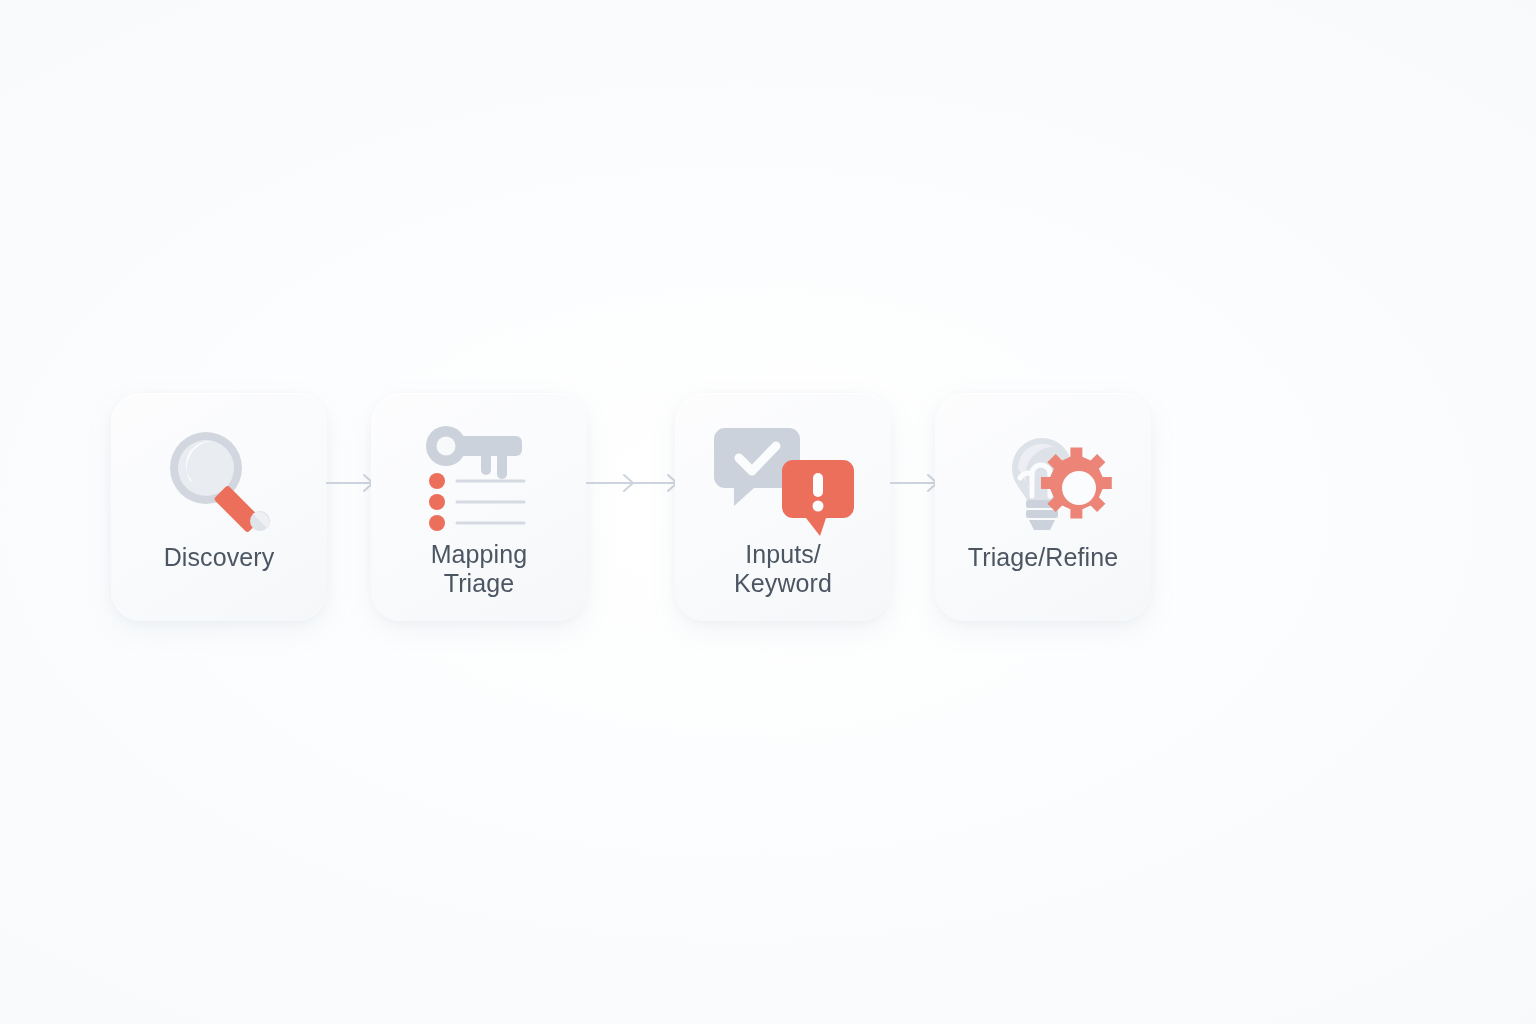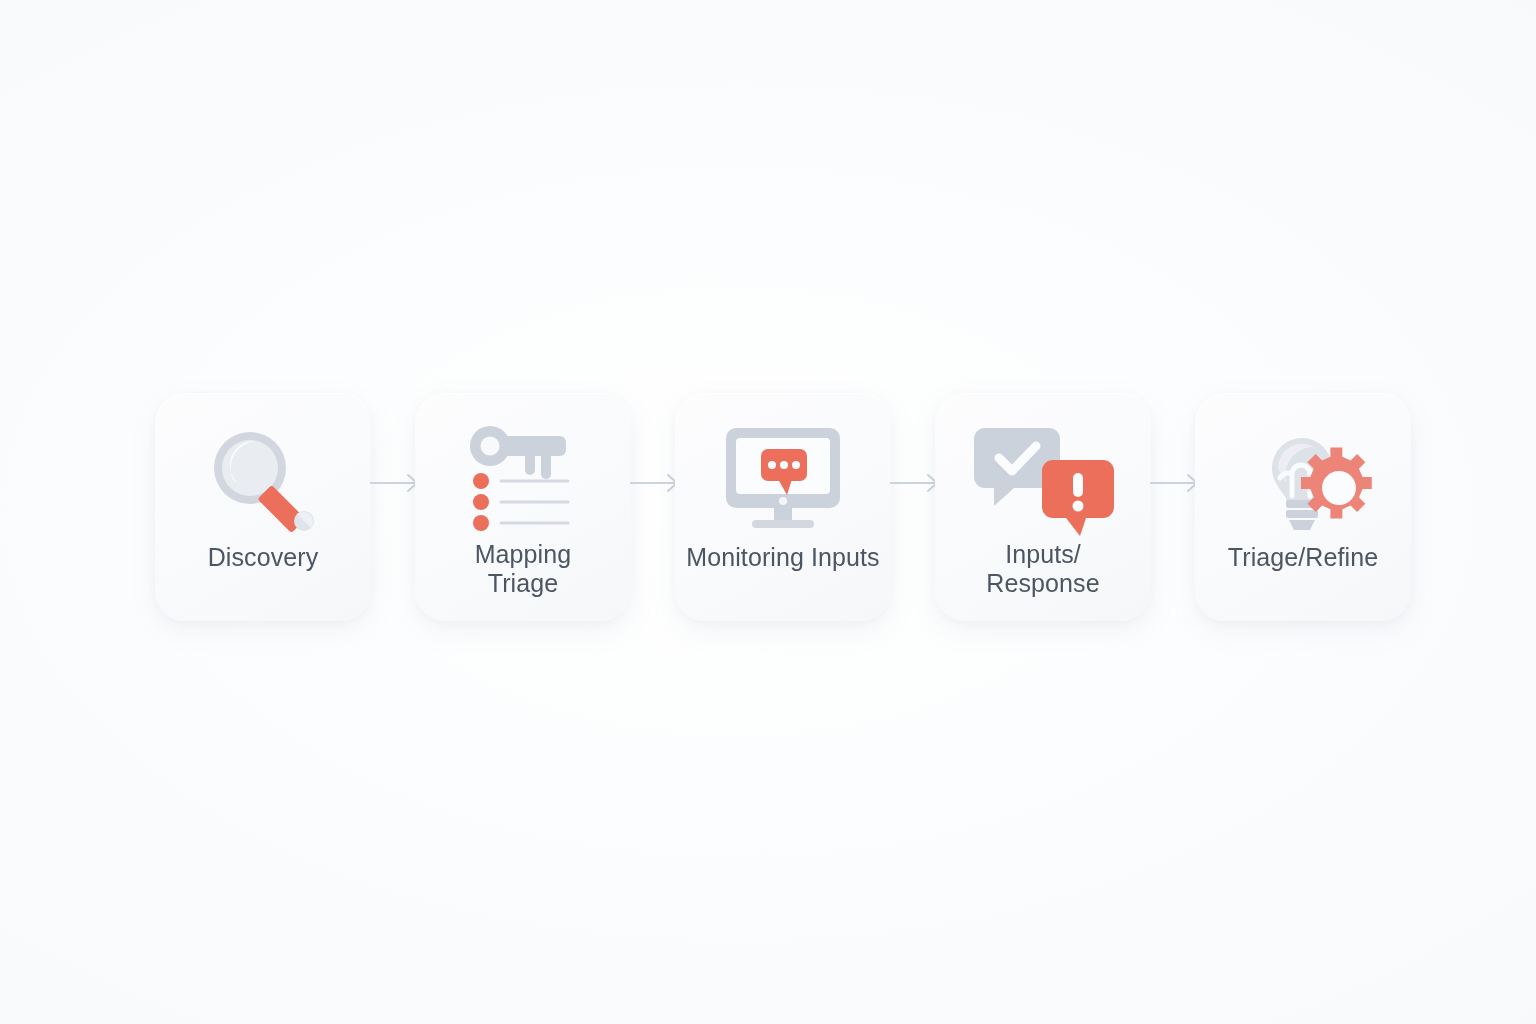--- a/index.html
+++ b/index.html
@@ -17,21 +17,20 @@
     font-family: "Liberation Sans", sans-serif;
     -webkit-font-smoothing: antialiased;
   }
 
   .flow-wrap {
     position: absolute;
     left: 0;
     top: 0;
     width: 1372px;
     height: 1024px;
-    margin-left: 44px;
   }
 
   .flow-row {
     position: absolute;
     left: 111px;
     top: 393px;
     width: 1228px;
     height: 228px;
     display: flex;
     align-items: flex-start;
@@ -144,41 +143,20 @@
       </div>
     </div>
 
     <div class="connector">
       <svg width="56" height="20" viewBox="0 0 56 20" xmlns="http://www.w3.org/2000/svg">
         <line x1="0" y1="10" x2="45" y2="10" stroke="#ced4dd" stroke-width="2"></line>
         <polyline points="38,2 47,10 38,18" fill="none" stroke="#ced4dd" stroke-width="2" stroke-linecap="round" stroke-linejoin="round"></polyline>
       </svg>
     </div>
 
-    <div class="step-card">
-      <div class="icon-box">
-        <svg width="126" height="110" viewBox="0 0 126 110" xmlns="http://www.w3.org/2000/svg">
-          <rect x="6" y="4" width="114" height="80" rx="10" fill="#ccd2db"></rect>
-          <rect x="16" y="14" width="94" height="56" rx="4" fill="#fbfcfd"></rect>
-          <rect x="54" y="84" width="18" height="14" fill="#ccd2db"></rect>
-          <rect x="32" y="96" width="62" height="8" rx="4" fill="#d3d8e0"></rect>
-          <circle cx="63" cy="77" r="4" fill="#f3f5f8"></circle>
-          <g fill="#ec6f5c">
-            <rect x="41" y="25" width="46" height="32" rx="7"></rect>
-            <path d="M58 55 h14 l-5 16 z"></path>
-          </g>
-          <g fill="#fdfdfe">
-            <circle cx="52" cy="41" r="4"></circle>
-            <circle cx="64" cy="41" r="4"></circle>
-            <circle cx="76" cy="41" r="4"></circle>
-          </g>
-        </svg>
-      </div>
-      <div class="step-label">Monitoring Inputs</div>
-    </div>
 
     <div class="connector">
       <svg width="56" height="20" viewBox="0 0 56 20" xmlns="http://www.w3.org/2000/svg">
         <line x1="0" y1="10" x2="45" y2="10" stroke="#ced4dd" stroke-width="2"></line>
         <polyline points="38,2 47,10 38,18" fill="none" stroke="#ced4dd" stroke-width="2" stroke-linecap="round" stroke-linejoin="round"></polyline>
       </svg>
     </div>
 
     <div class="step-card">
       <div class="icon-box">
@@ -193,21 +171,21 @@
             <path d="M98 94 h20 l-6 18 z"></path>
           </g>
           <g fill="#fdfdfe">
             <rect x="105" y="49" width="10" height="24" rx="5"></rect>
             <circle cx="110" cy="82" r="5.5"></circle>
           </g>
         </svg>
       </div>
       <div class="step-label two-line">
         <div>Inputs/</div>
-        <div>Response</div>
+        <div>Keyword</div>
       </div>
     </div>
 
     <div class="connector">
       <svg width="56" height="20" viewBox="0 0 56 20" xmlns="http://www.w3.org/2000/svg">
         <line x1="0" y1="10" x2="45" y2="10" stroke="#ced4dd" stroke-width="2"></line>
         <polyline points="38,2 47,10 38,18" fill="none" stroke="#ced4dd" stroke-width="2" stroke-linecap="round" stroke-linejoin="round"></polyline>
       </svg>
     </div>
 

